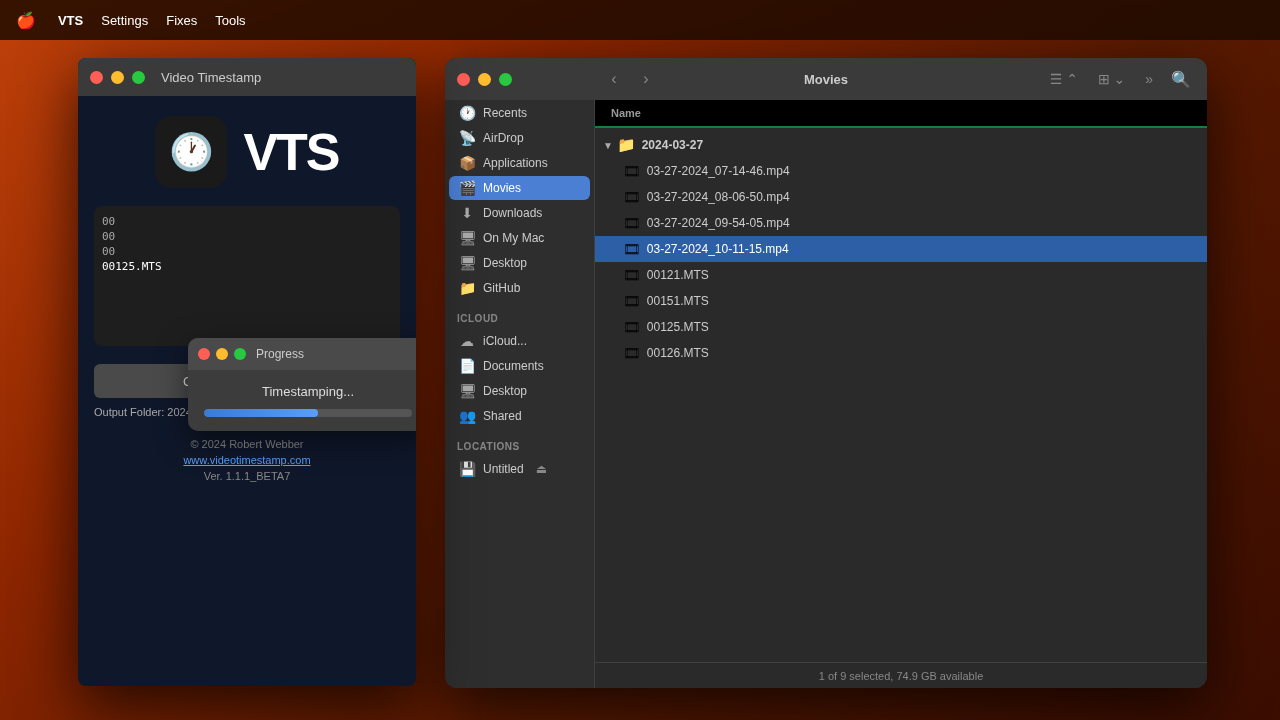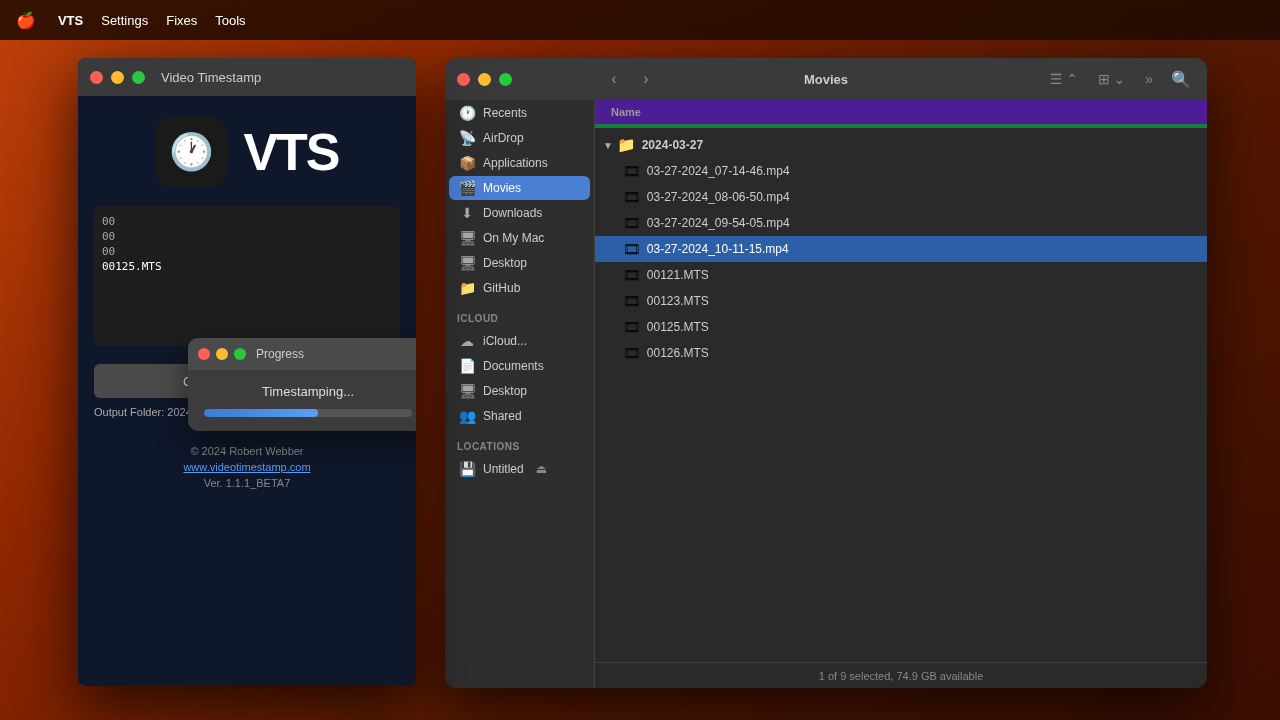--- a/index.html
+++ b/index.html
@@ -216,21 +216,20 @@
       margin-bottom: 16px;
     }
     .vts-footer {
       text-align: center;
       padding: 0 16px 16px;
     }
     .vts-copyright {
       color: #888;
       font-size: 11px;
       margin-bottom: 4px;
-      margin-top: 7px;
     }
     .vts-link {
       color: #5a9ef5;
       font-size: 11px;
       text-decoration: underline;
       cursor: pointer;
       display: block;
       margin-bottom: 4px;
     }
     .vts-version {
@@ -361,22 +360,22 @@
 
     
     .finder-main {
       flex: 1;
       display: flex;
       flex-direction: column;
       overflow: hidden;
     }
     .finder-column-header {
       height: 28px;
-      background: #4c1d95;
-      border-bottom: 4px solid #15803d;
+      background: #000000;
+      border-bottom: 2px solid #15803d;
       display: flex;
       align-items: center;
       padding: 0 16px;
     }
     .col-header-name {
       color: #999;
       font-size: 11px;
       font-weight: 600;
     }
     .finder-file-list {
@@ -619,21 +618,21 @@
         <div class="file-row indent-1 selected">
           <span class="file-icon">🎞</span>
           <span class="file-name">03-27-2024_10-11-15.mp4</span>
         </div>
         <div class="file-row indent-1">
           <span class="file-icon">🎞</span>
           <span class="file-name">00121.MTS</span>
         </div>
         <div class="file-row indent-1">
           <span class="file-icon">🎞</span>
-          <span class="file-name">00123.MTS</span>
+          <span class="file-name">00151.MTS</span>
         </div>
         <div class="file-row indent-1">
           <span class="file-icon">🎞</span>
           <span class="file-name">00125.MTS</span>
         </div>
         <div class="file-row indent-1">
           <span class="file-icon">🎞</span>
           <span class="file-name">00126.MTS</span>
         </div>
       </div>

